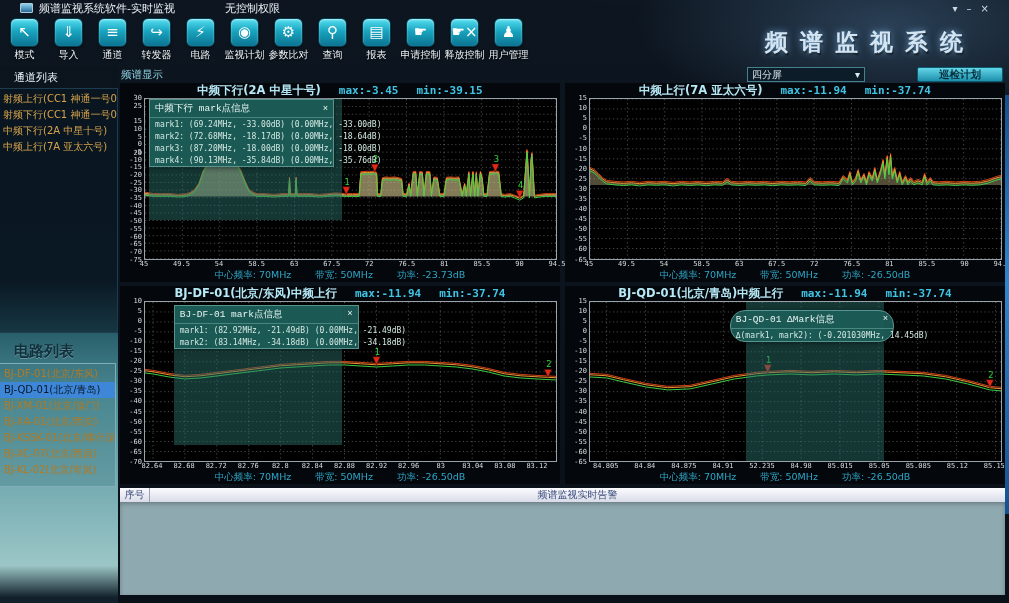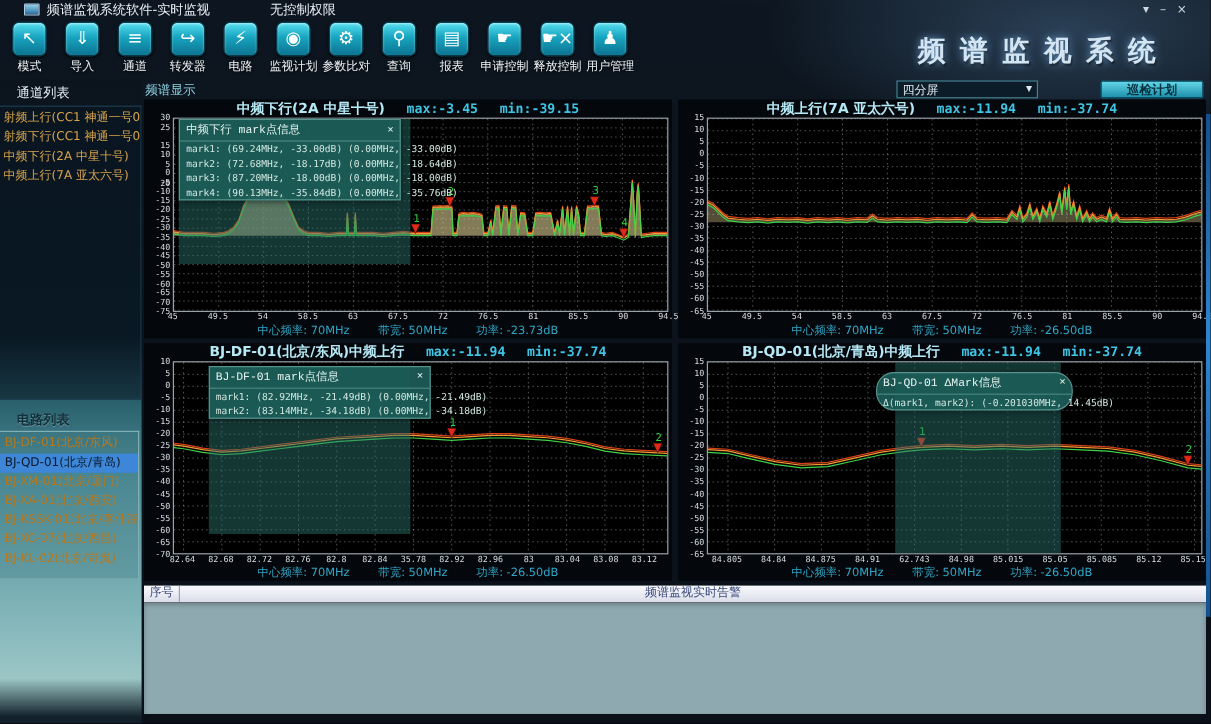--- a/index.html
+++ b/index.html
@@ -26,21 +26,21 @@
     border:1px solid #063c4e; box-shadow: inset 0 1px 2px rgba(255,255,255,.55), 0 1px 2px rgba(0,0,0,.65); }
   .tool-lb { font-size:10px; color:#eef4f8; margin-top:1px; white-space:nowrap; text-shadow:0 1px 2px #000; }
   .app-title { position:absolute; right:34px; top:11px; font-size:23px; font-weight:bold; letter-spacing:12px; color:#d3e4f3;
     text-shadow:0 0 7px rgba(125,185,235,.85), 1px 2px 2px #000; }
 
   
   .main-row { display:flex; height:537px; }
   .sidebar { width:118px; flex:none; overflow:hidden;
     background:linear-gradient(180deg,#0b141d 0%, #0c1a26 40%, #29606c 50%, #4e8d97 62%, #7fb3b8 82%, #9cc6c6 93%, #11202a 99%); }
   .side-h { font-size:11px; color:#e9f1f8; padding:4px 0 3px 14px; }
-  .side-h2 { font-size:11px; color:#10303c; padding:9px 0 2px 14px; font-weight:bold; text-shadow:0 1px 0 rgba(255,255,255,.25); }
+  .side-h2 { font-size:15px; color:#10303c; padding:9px 0 2px 14px; font-weight:bold; text-shadow:0 1px 0 rgba(255,255,255,.25); }
   .list { font-size:10px; line-height:16px; white-space:nowrap; overflow:hidden; }
   #channel-list { height:245px; border:1px solid #1d3c50; border-left:none; background:rgba(10,24,34,.55); padding:2px 0 0 3px; }
   #channel-list div { color:#d8a44c; cursor:pointer; }
   #circuit-list { margin-right:2px; border:1px solid #7fb0b8; border-left:none; background:rgba(70,125,135,.35); padding:2px 0 6px 0; min-height:124px; }
   #circuit-list div { color:#b5791f; padding-left:4px; cursor:pointer; }
   #circuit-list div.sel { background:#3d86d8; color:#0a1828; }
 
   .main-col { flex:1; display:flex; flex-direction:column; min-width:0; }
   .subbar { height:18px; display:flex; align-items:center; font-size:10.5px; color:#8fd4e4; padding:0 6px 0 3px; }
   .sb-select { margin-left:auto; width:118px; height:15px; background:#0c1c28; border:1px solid #45808e; color:#e0eaf0;
@@ -433,21 +433,21 @@
                 </div>
               </div>
             </div>
             <div class="c-xlab">
               <span style="left: 1.94175%;">82.64</span>
               <span style="left: 9.70874%;">82.68</span>
               <span style="left: 17.4757%;">82.72</span>
               <span style="left: 25.2427%;">82.76</span>
               <span style="left: 33.0097%;">82.8</span>
               <span style="left: 40.7767%;">82.84</span>
-              <span style="left: 48.5437%;">35.78</span>
+              <span style="left: 48.5437%;">82.88</span>
               <span style="left: 56.3107%;">82.92</span>
               <span style="left: 64.0777%;">82.96</span>
               <span style="left: 71.8447%;">83</span>
               <span style="left: 79.6117%;">83.04</span>
               <span style="left: 87.3786%;">83.08</span>
               <span style="left: 95.1456%;">83.12</span>
             </div>
             <div class="c-foot"><span>中心频率: 70MHz</span><span>带宽: 50MHz</span><span>功率: -26.50dB</span></div>
           </div>
         <div class="chart-cell">
@@ -518,21 +518,21 @@
                   </div>
                   <div class="mp-row">Δ(mark1, mark2):  (-0.201030MHz, 14.45dB)</div>
                 </div>
               </div>
             </div>
             <div class="c-xlab">
               <span style="left: 4.05405%;">84.805</span>
               <span style="left: 13.5135%;">84.84</span>
               <span style="left: 22.973%;">84.875</span>
               <span style="left: 32.4324%;">84.91</span>
-              <span style="left: 41.8919%;">62.743</span>
+              <span style="left: 41.8919%;">52.235</span>
               <span style="left: 51.3514%;">84.98</span>
               <span style="left: 60.8108%;">85.015</span>
               <span style="left: 70.2703%;">85.05</span>
               <span style="left: 79.7297%;">85.085</span>
               <span style="left: 89.1892%;">85.12</span>
               <span style="left: 98.6486%;">85.155</span>
             </div>
             <div class="c-foot"><span>中心频率: 70MHz</span><span>带宽: 50MHz</span><span>功率: -26.50dB</span></div>
           </div>
       </div>

